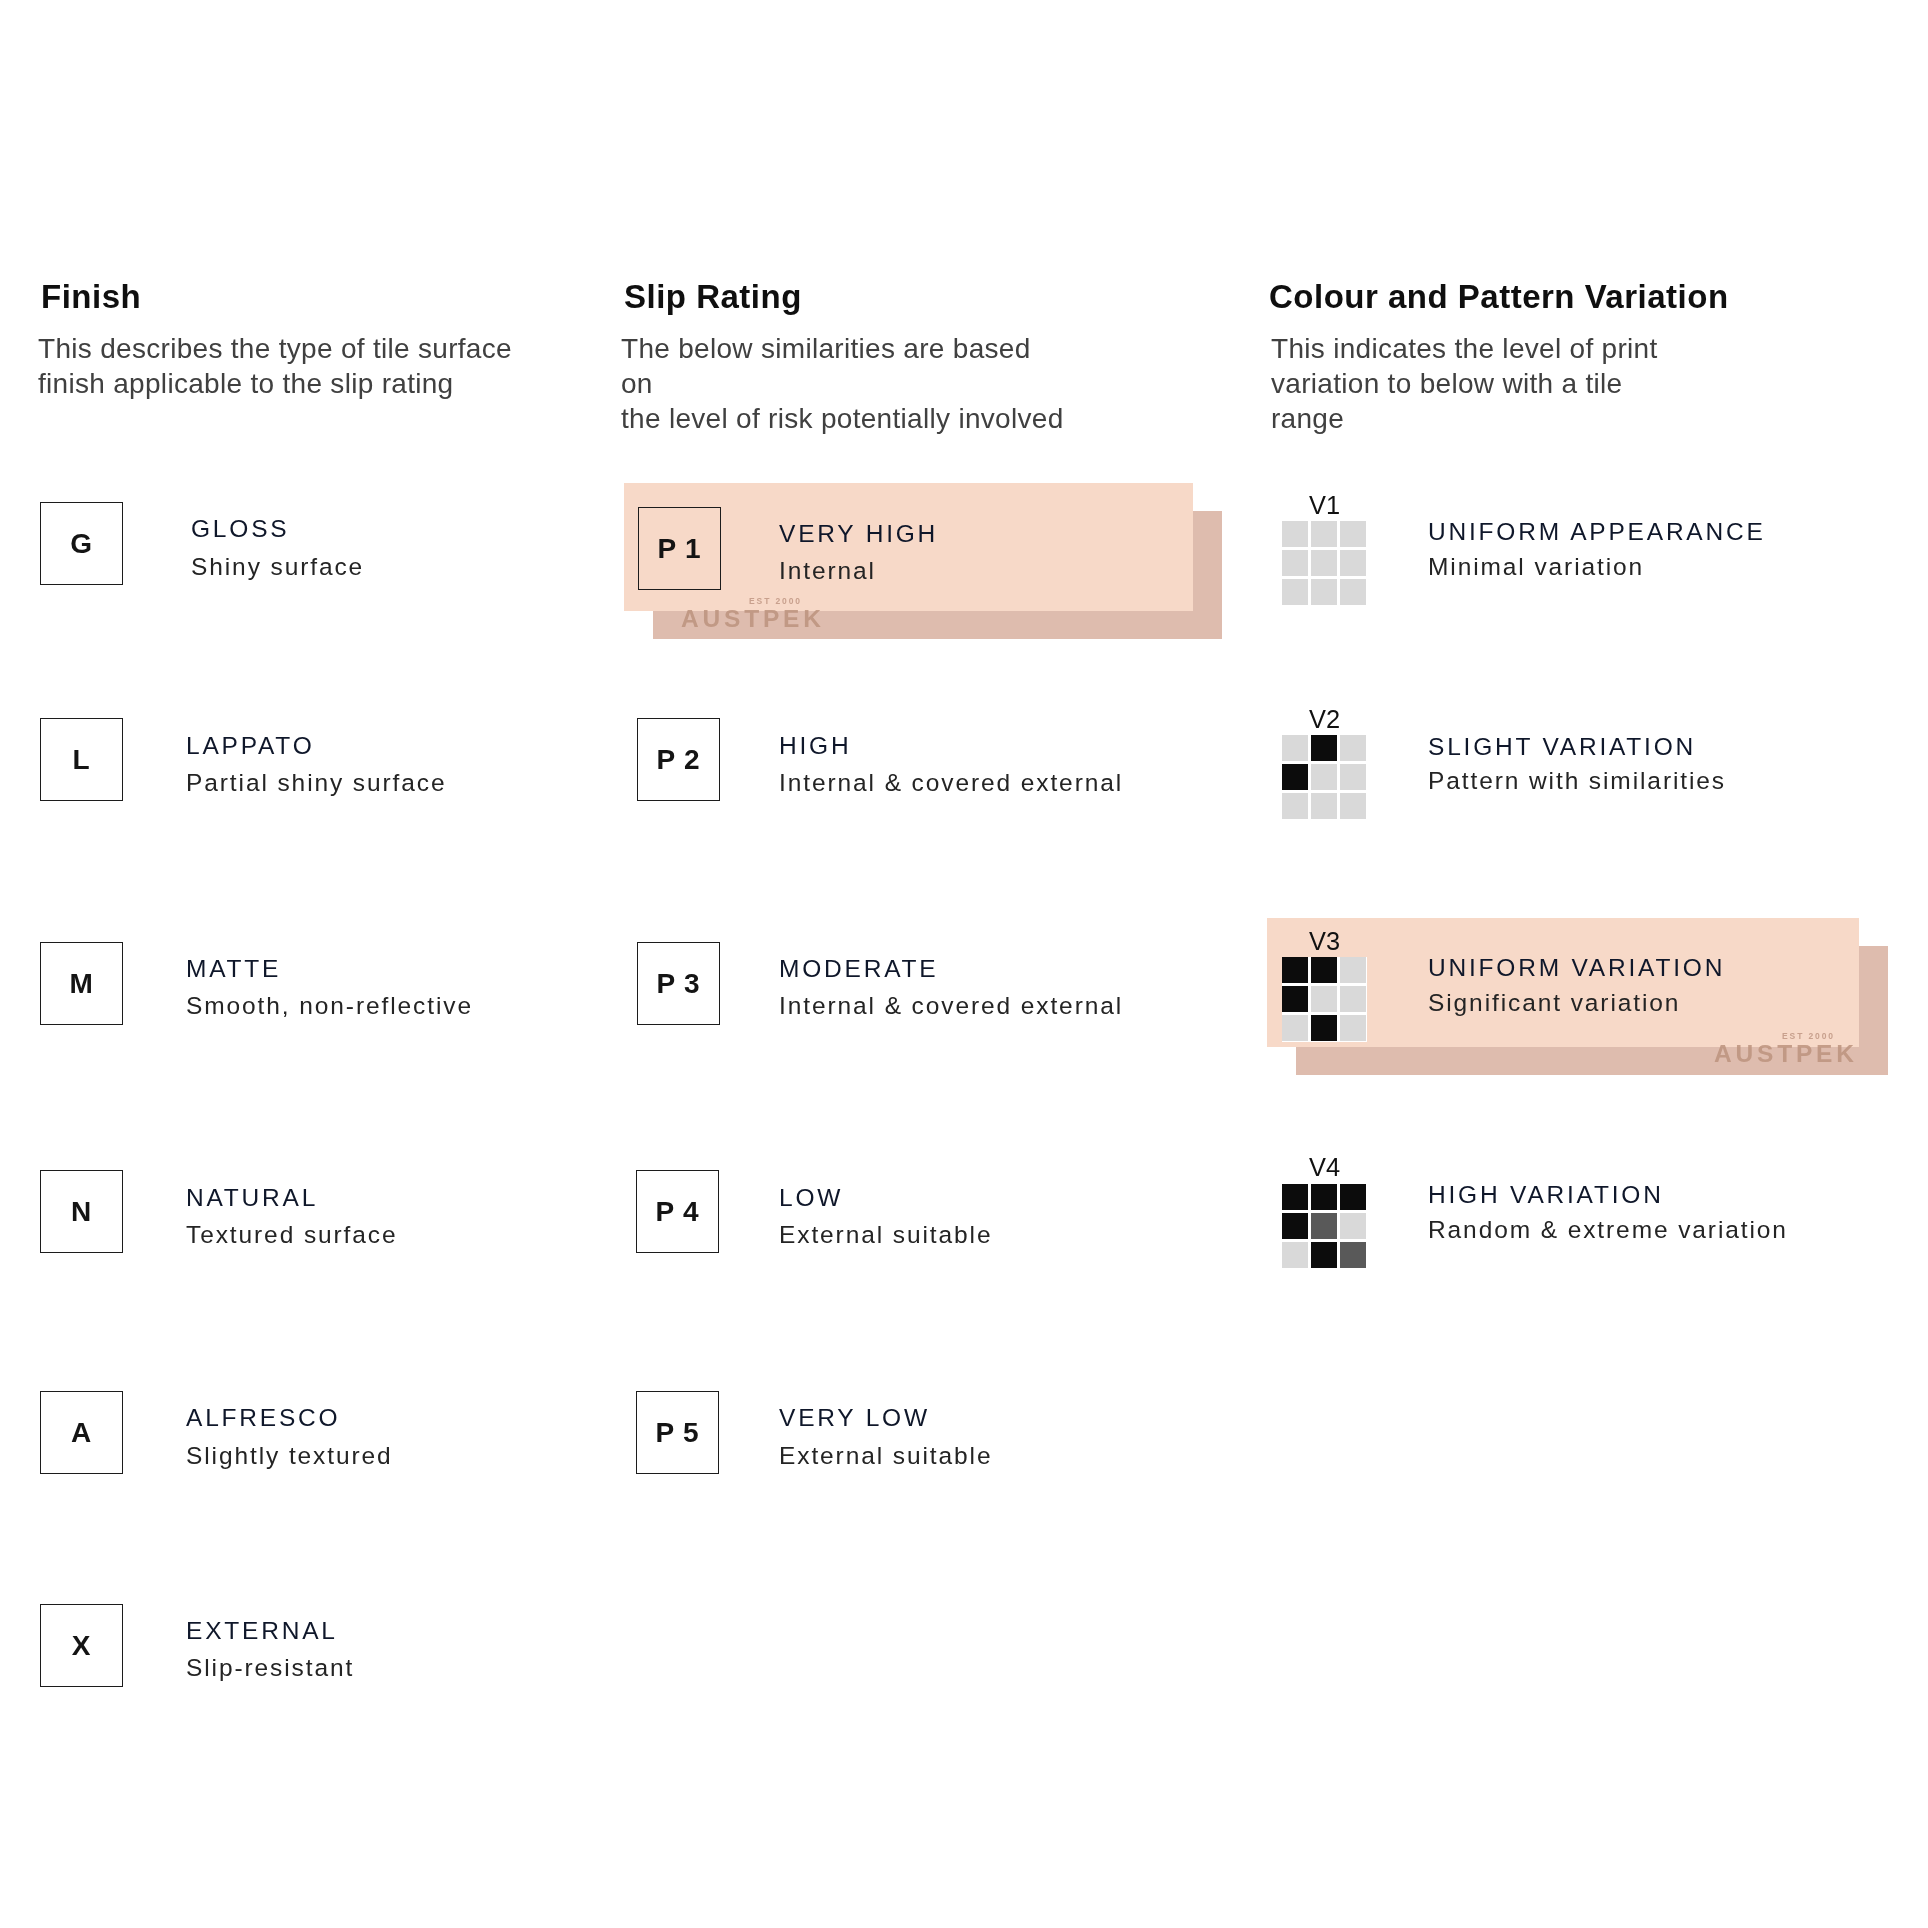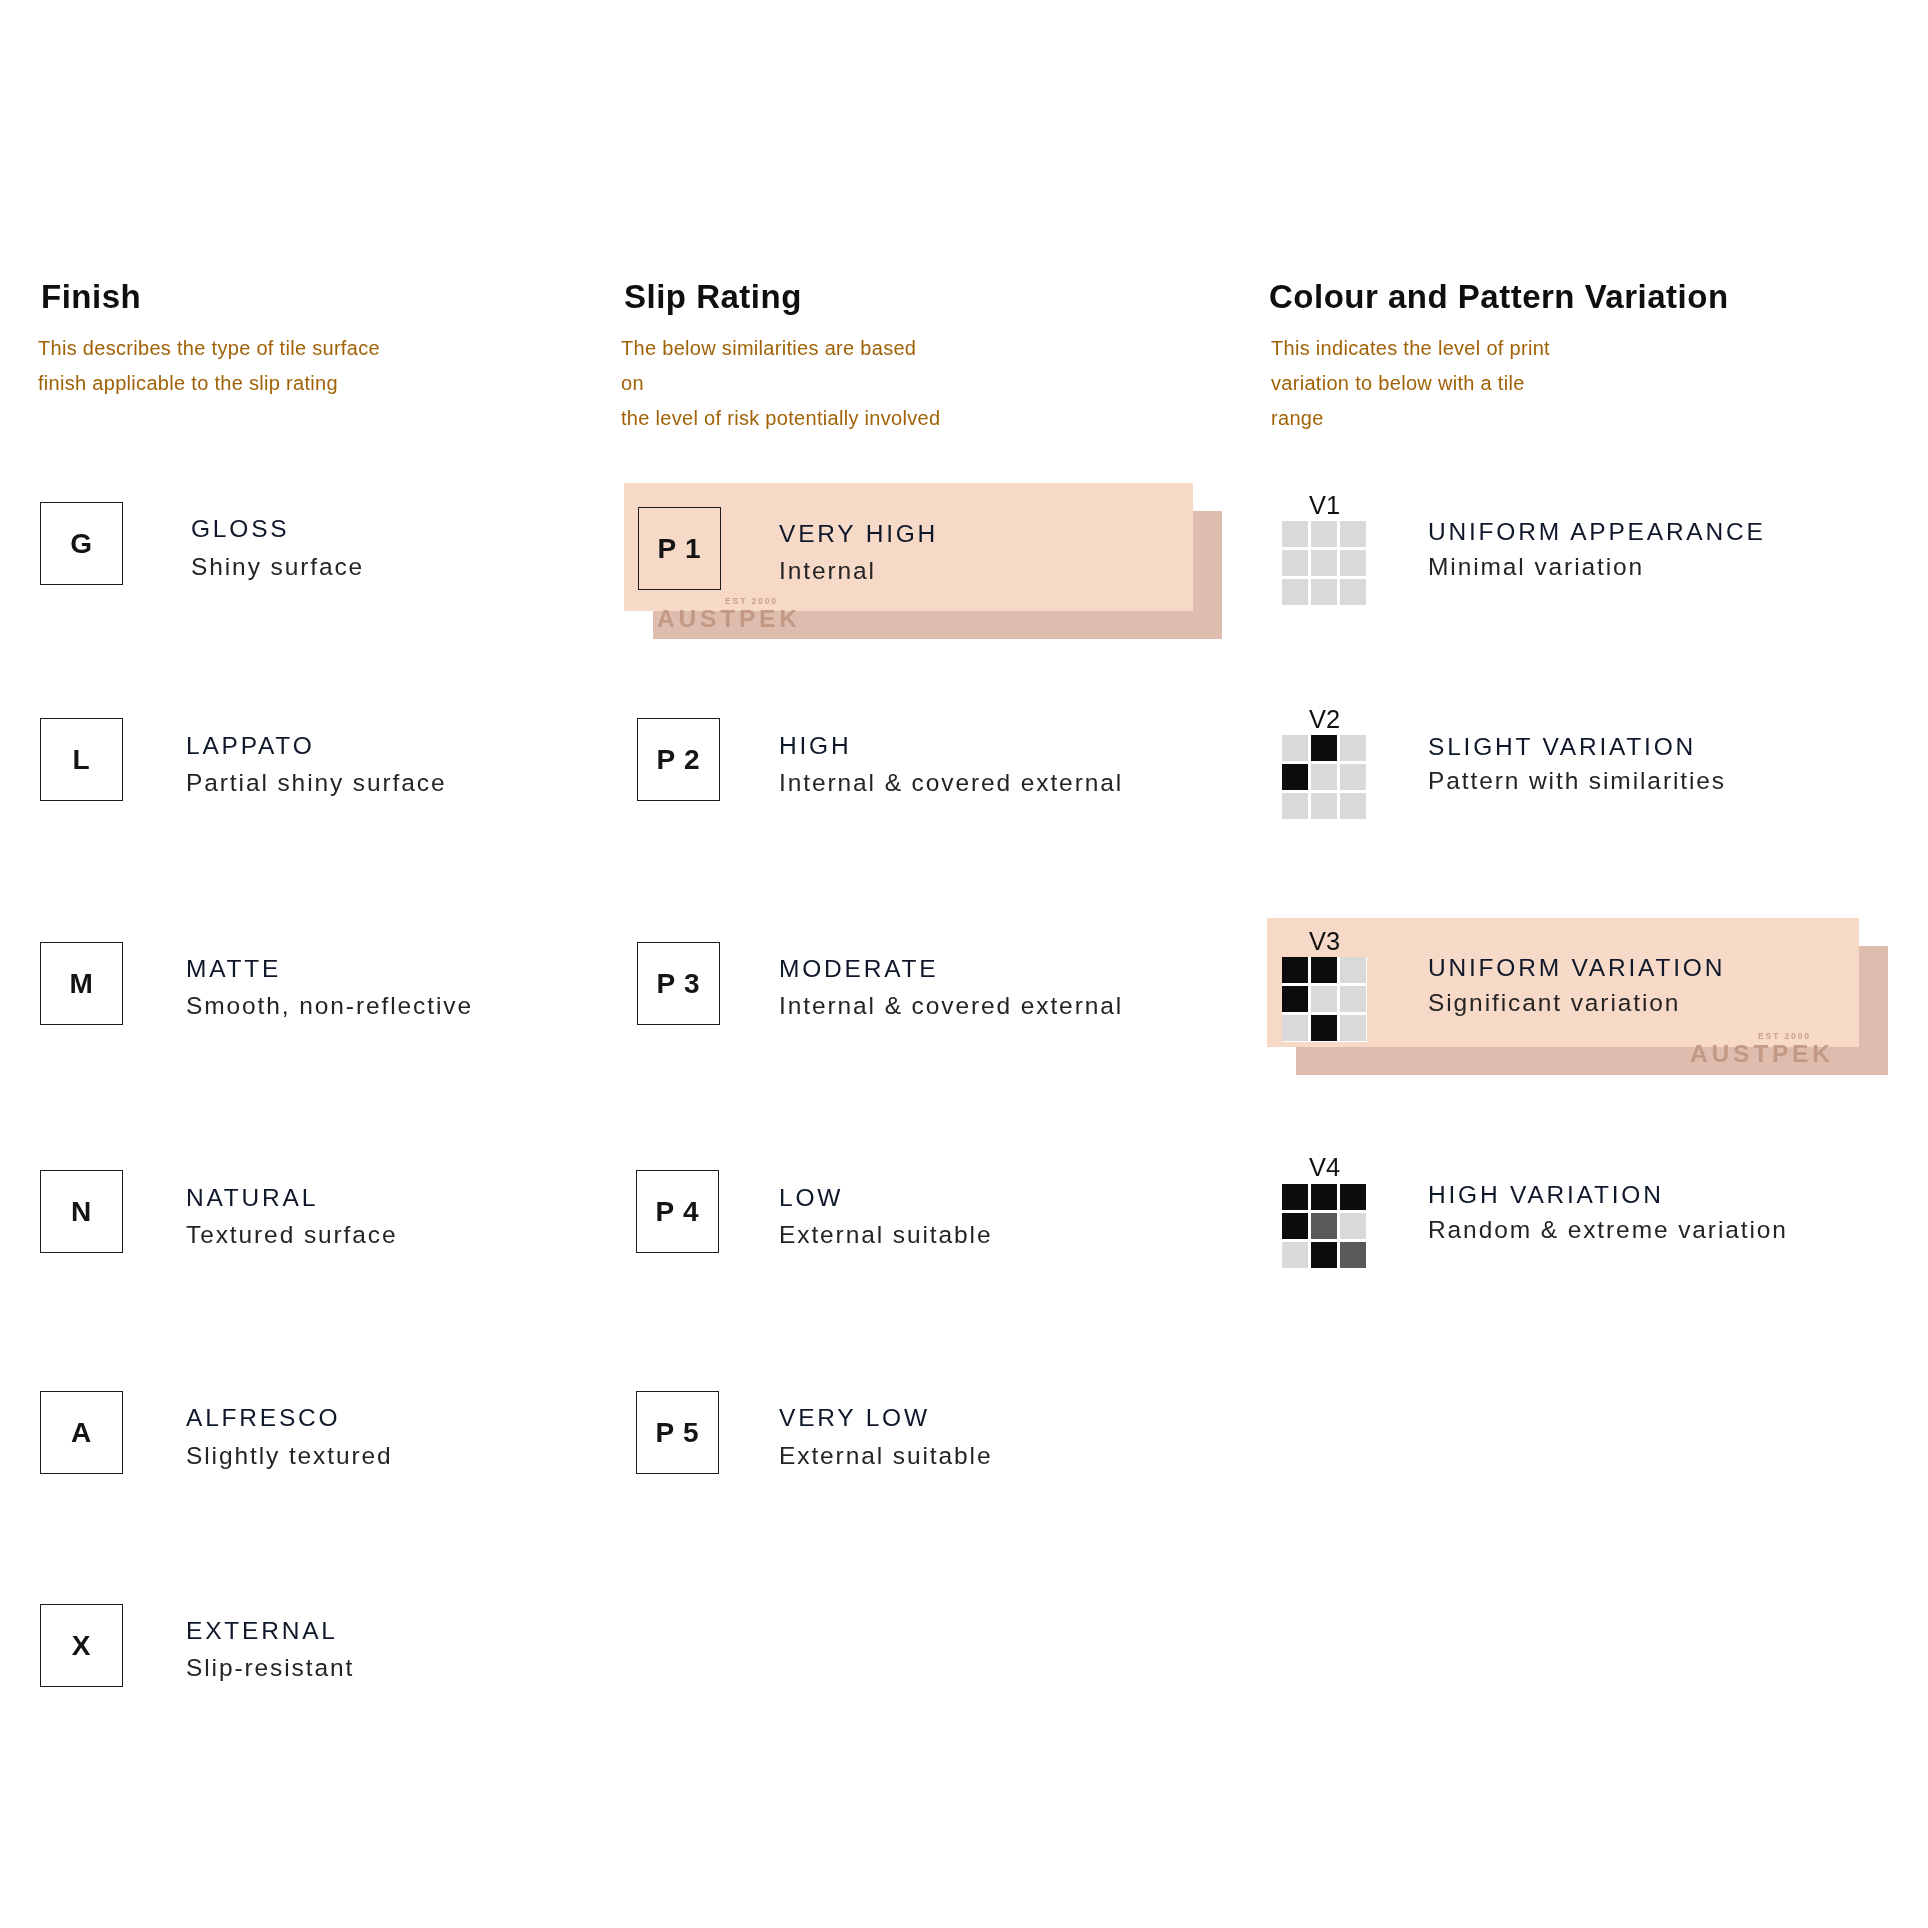--- a/index.html
+++ b/index.html
@@ -1,41 +1,41 @@
 <!DOCTYPE html>
 <html style="font-size:15px"><head>
 <meta charset="utf-8">
 <style>
   html,body{margin:0;padding:0;background:#ffffff;}
   .canvas{
     position:relative;width:1928px;height:1928px;background:#ffffff;overflow:hidden;
     font-family:"Liberation Sans","DejaVu Sans",sans-serif;color:#1a1a1a;
   }
   .h1{position:absolute;font-size:33px;font-weight:700;color:#0f0f0f;letter-spacing:0.5px;white-space:nowrap;margin-top:31px;}
-  .desc{position:absolute;font-size:20px;line-height:35px;letter-spacing:0.3px;color:#a16207;}
+  .desc{position:absolute;font-size:28px;line-height:35px;letter-spacing:0.3px;color:#404040;}
   .desc div{white-space:nowrap;}
   .codebox{
     position:absolute;width:83px;height:83px;border:1.9px solid #1c1c1c;box-sizing:border-box;
     display:flex;align-items:center;justify-content:center;background:transparent;
   }
   .codebox .code{font-size:28px;font-weight:700;color:#141414;letter-spacing:0.9px;}
   .row-title{position:absolute;font-size:24.5px;letter-spacing:2.8px;color:#0f172a;white-space:nowrap;}
   .row-sub{position:absolute;font-size:24.5px;letter-spacing:1.9px;color:#242424;white-space:nowrap;}
   .vlabel{position:absolute;width:85px;text-align:center;font-size:25.4px;font-weight:400;color:#111;}
   .vgrid{
     position:absolute;width:85px;height:85px;background:#ffffff;
     display:grid;grid-template-columns:repeat(3,26px);grid-template-rows:repeat(3,26px);gap:2.8px;
   }
   .cell{width:26px;height:26px;}
   .cell-l{background:#d9d9d9;}
   .cell-b{background:#0c0c0c;}
   .cell-d{background:#595959;}
   .band-shadow{position:absolute;background:#debcae;z-index:1;}
   .band-main{position:absolute;background:#f7d9c8;z-index:2;}
-  .watermark{position:absolute;z-index:3;line-height:1;}
+  .watermark{position:absolute;z-index:3;line-height:1;margin-left:24px;}
   .watermark .est{display:block;font-size:8.5px;letter-spacing:1.9px;color:#c8a08d;margin:0 0 1.9px 68px;font-weight:700;}
   .watermark .brand{display:block;font-size:24.5px;font-weight:700;letter-spacing:3.8px;color:#bd937e;opacity:0.85;}
   .content{position:relative;z-index:4;}
 </style>
 </head>
 <body>
 
 <div class="canvas">
 
   <div class="band-shadow" style="left:653px;top:511px;width:569px;height:128px"></div>

